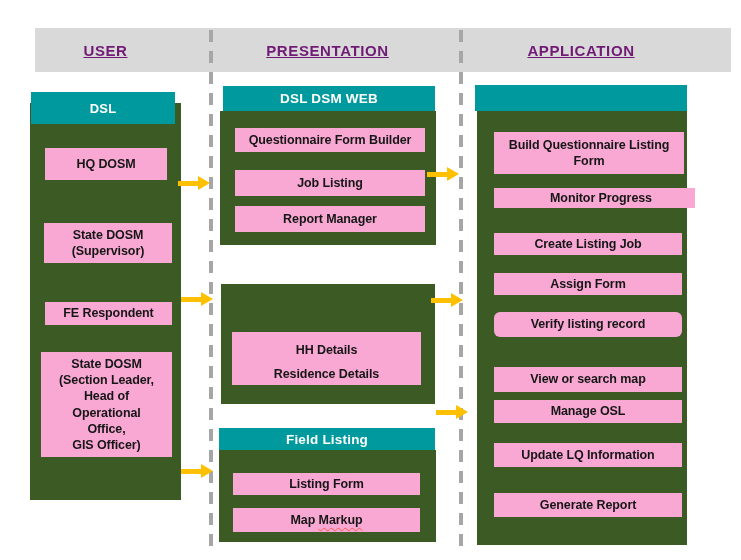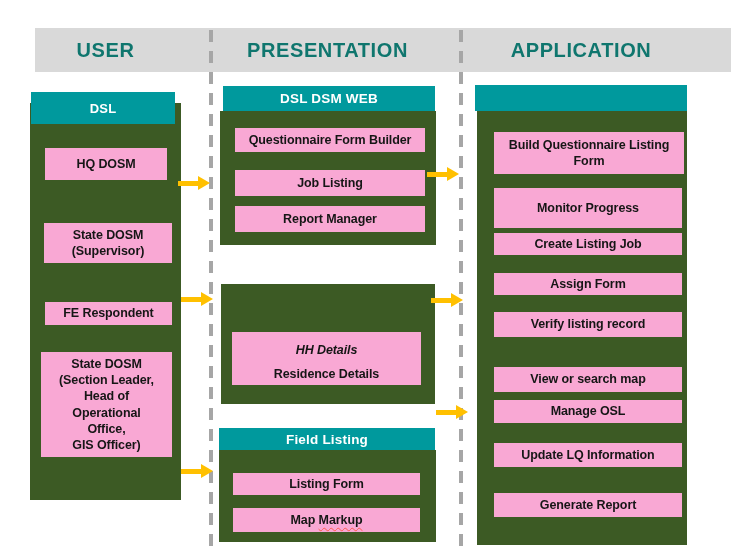--- a/index.html
+++ b/index.html
@@ -4,21 +4,21 @@
 <style>
   html,body{margin:0;padding:0;background:#ffffff;}
   #canvas{
     position:relative;width:741px;height:560px;background:#ffffff;overflow:hidden;
     font-family:"Liberation Sans","DejaVu Sans",sans-serif;
   }
   .abs{position:absolute;}
   .header-bar{background:var(--header-gray,#d9d9d9);z-index:1;}
   .lane-label{
     z-index:2;display:flex;align-items:center;justify-content:center;
-    font-weight:bold;font-size:20px;letter-spacing:.6px;color:#0f766e;
+    font-weight:bold;font-size:15px;letter-spacing:.6px;color:#701a75;text-decoration:underline;
   }
   .divider{
     width:4px;z-index:2;
     background:repeating-linear-gradient(to bottom,var(--dash-gray,#a6a6a6) 0 12px,transparent 12px 21px);
   }
   .panel{background:var(--green,#3c5a24);z-index:3;}
   .teal-bar{
     background:var(--teal,#00999d);color:#ffffff;z-index:4;
     display:flex;align-items:center;justify-content:center;
     font-weight:bold;font-size:13.5px;letter-spacing:.2px;
@@ -72,36 +72,36 @@
 Office,
 GIS Officer)</div>
 
   <div class="abs panel" style="left:220px;top:111px;width:216px;height:134px;"></div>
   <div class="abs teal-bar" style="left:223px;top:86px;width:212px;height:25px;">DSL DSM WEB</div>
   <div class="abs node" style="left:235px;top:128px;width:190px;height:24px;">Questionnaire Form Builder</div>
   <div class="abs node" style="left:235px;top:170px;width:190px;height:26px;">Job Listing</div>
   <div class="abs node" style="left:235px;top:206px;width:190px;height:26px;">Report Manager</div>
 
   <div class="abs panel" style="left:221px;top:284px;width:214px;height:120px;"></div>
-  <div class="abs node" style="left:232px;top:332px;width:189px;height:37px;font-style:italic;">HH Details</div>
+  <div class="abs node" style="left:232px;top:332px;width:189px;height:37px;">HH Details</div>
   <div class="abs node" style="left:232px;top:363px;width:189px;height:22px;">Residence Details</div>
 
   <div class="abs panel" style="left:219px;top:450px;width:217px;height:92px;"></div>
   <div class="abs teal-bar" style="left:219px;top:428px;width:216px;height:22px;">Field Listing</div>
   <div class="abs node" style="left:233px;top:473px;width:187px;height:22px;">Listing Form</div>
   <div class="abs node inline" style="left:233px;top:508px;width:187px;height:24px;"><span>Map</span>&nbsp;<span class="squiggle">Markup</span></div>
 
   <div class="abs panel" style="left:477px;top:111px;width:210px;height:434px;"></div>
   <div class="abs teal-bar" style="left:475px;top:85px;width:212px;height:26px;"></div>
 
   <div class="abs node" style="left:494px;top:132px;width:190px;height:42px;">Build Questionnaire Listing Form</div>
-  <div class="abs node" style="left:494px;top:188px;width:188px;height:40px;">Monitor Progress</div>
+  <div class="abs node" style="left:494px;top:188px;width:188px;height:20px;padding-left:13px;">Monitor Progress</div>
   <div class="abs node" style="left:494px;top:233px;width:188px;height:22px;">Create Listing Job</div>
   <div class="abs node" style="left:494px;top:273px;width:188px;height:22px;">Assign Form</div>
-  <div class="abs node" style="left:494px;top:312px;width:188px;height:25px;">Verify listing record</div>
+  <div class="abs node" style="left:494px;top:312px;width:188px;height:25px;border-radius:6px;">Verify listing record</div>
   <div class="abs node" style="left:494px;top:355px;width:188px;height:25px;margin-top:12px;">View or search map</div>
   <div class="abs node" style="left:494px;top:400px;width:188px;height:23px;">Manage OSL</div>
   <div class="abs node" style="left:494px;top:443px;width:188px;height:24px;">Update LQ Information</div>
   <div class="abs node" style="left:494px;top:493px;width:188px;height:24px;">Generate Report</div>
 
   <div class="abs arrow" style="left:178px;top:176px;">
       <div class="shaft"></div>
       <div class="head"></div>
     </div>
   <div class="abs arrow" style="left:181px;top:292px;">

